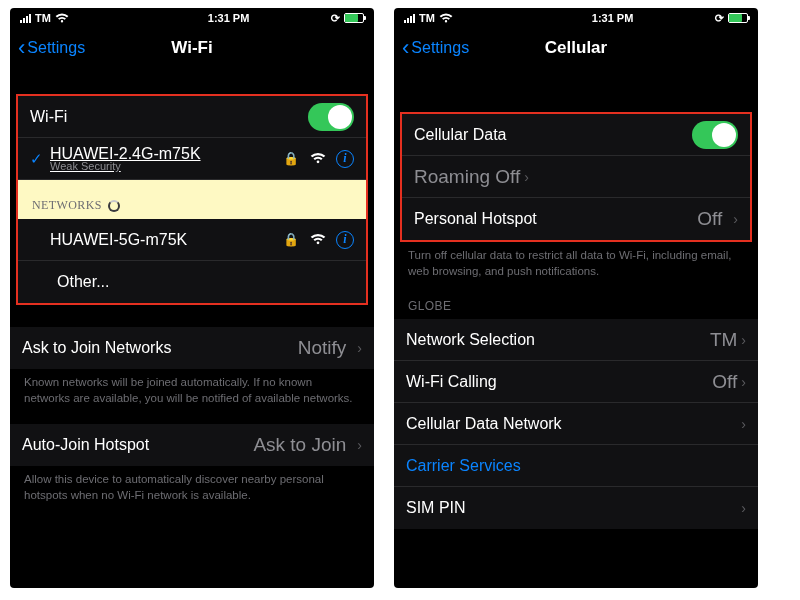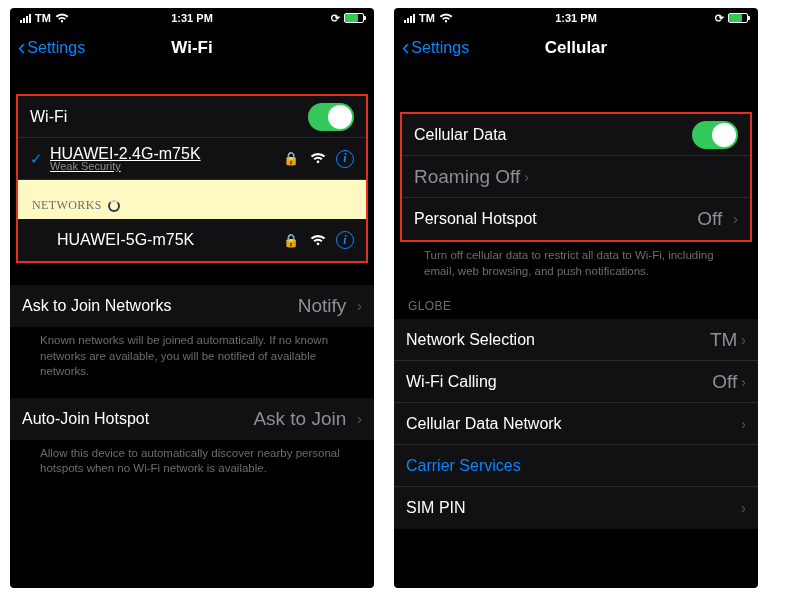--- a/index.html
+++ b/index.html
@@ -16,21 +16,21 @@
     display:flex; flex-direction:column; overflow:hidden;
     position:relative;
   }
   
   .statusbar {
     height:20px; font-size:11px; font-weight:600;
     display:flex; align-items:center; padding:0 10px;
     color:#fff;
   }
   .sb-left { display:flex; align-items:center; gap:4px; flex:1; }
-  .sb-center { flex:1; text-align:center; }
+  .sb-center { flex:1; text-align:right; }
   .sb-right { display:flex; align-items:center; gap:4px; justify-content:flex-end; flex:1; }
   .bars { display:flex; align-items:flex-end; gap:1px; }
   .bars i { width:2px; background:#fff; display:block; }
   .bars i:nth-child(1){height:3px} .bars i:nth-child(2){height:5px}
   .bars i:nth-child(3){height:7px} .bars i:nth-child(4){height:9px}
   .batt { display:flex; align-items:center; }
   .batt-body {
     width:20px; height:10px; border:1px solid #fff; border-radius:2px;
     position:relative;
   }
@@ -83,21 +83,21 @@
   }
   .toggle::after{
     content:""; position:absolute; right:2px; top:2px; width:24px; height:24px;
     background:#fff; border-radius:50%;
   }
   .section-hdr {
     font-size:12px; color:#6d6d72; text-transform:uppercase;
     padding:14px 14px 6px; letter-spacing:0.4px; display:flex; align-items:center; gap:6px;
   }
   .footer-note {
-    font-size:11.5px; color:#6d6d72; padding:6px 14px 0; line-height:1.35;margin-left:16px;
+    font-size:11.5px; color:#6d6d72; padding:6px 14px 0; line-height:1.35;
   }
   .group { background:#111113; }
   .group .row { background:transparent; }
   .link { color:#0a84ff; }
   .spinner {
     width:12px; height:12px; border:2px solid #3a3a3c; border-top-color:#c7c7cc;
     border-radius:50%; animation:spin 1s linear infinite;
   }
   @keyframes spin { to { transform:rotate(360deg);} }
   svg.wifi path{ fill:#fff;}
@@ -169,20 +169,24 @@
         <div class="icons">
           <span class="lock">🔒</span>
           <span class="wifi-ico">
             <svg width="16" height="12" viewBox="0 0 14 10">
                 <path fill="#fff" d="M7 9.5a1.2 1.2 0 100-2.4 1.2 1.2 0 000 2.4zM3 5.5a6 6 0 018 0l-1.3 1.3a4.2 4.2 0 00-5.4 0L3 5.5zM.6 3.1a9.4 9.4 0 0112.8 0L12 4.4a7.6 7.6 0 00-10 0L.6 3.1z"></path>
               </svg>
           </span>
           <span class="info">i</span>
         </div>
       </div>
+      <div class="row">
+        <span class="check" style="visibility:hidden">✓</span>
+        <span class="label">Other...</span>
+      </div>
     </div>
 
     <div style="height:22px"></div>
     <div class="group">
       <div class="row">
         <span class="label">Ask to Join Networks</span>
         <span class="value">Notify</span>
         <span class="chevr">›</span>
       </div>
     </div>

